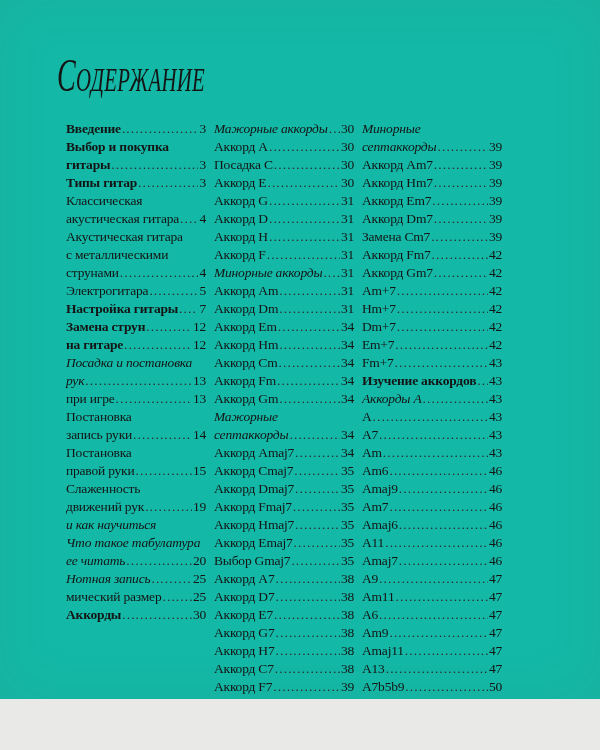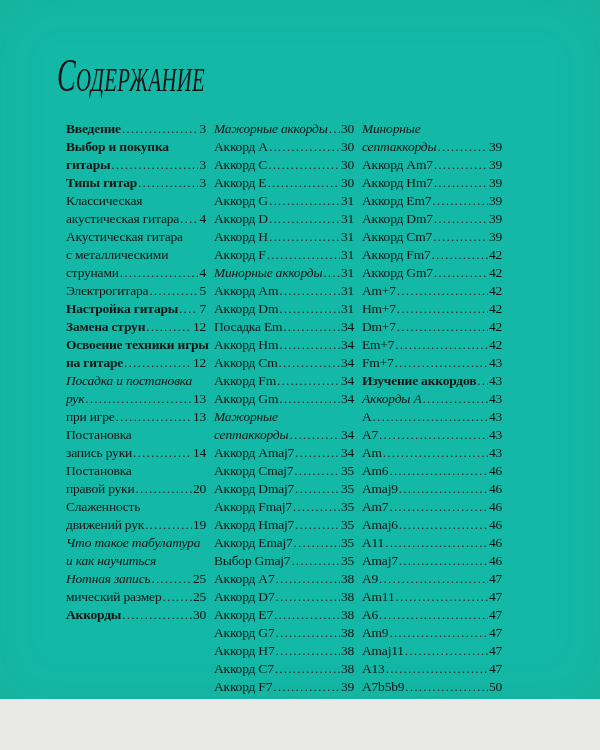--- a/index.html
+++ b/index.html
@@ -98,23 +98,20 @@
           <span class="lbl b">Настройка гитары</span>
           <span class="dots"></span>
           <span class="pg">7</span>
         </div>
         <div class="row">
           <span class="lbl b">Замена струн</span>
           <span class="dots"></span>
           <span class="pg">12</span>
         </div>
         <div class="row">
-          <span class="lbl b">Освоение техники игры</span>
-        </div>
-        <div class="row">
           <span class="lbl b">на гитаре</span>
           <span class="dots"></span>
           <span class="pg">12</span>
         </div>
         <div class="row">
           <span class="lbl i">Посадка и постановка</span>
         </div>
         <div class="row">
           <span class="lbl i">рук</span>
           <span class="dots"></span>
@@ -132,35 +129,40 @@
           <span class="lbl">запись руки</span>
           <span class="dots"></span>
           <span class="pg">14</span>
         </div>
         <div class="row">
           <span class="lbl">Постановка</span>
         </div>
         <div class="row">
           <span class="lbl">правой руки</span>
           <span class="dots"></span>
+          <span class="pg">15</span>
+        </div>
+        <div class="row">
+          <span class="lbl">Слаженность</span>
+        </div>
+        <div class="row">
+          <span class="lbl">движений рук</span>
+          <span class="dots"></span>
+          <span class="pg">19</span>
+        </div>
+        <div class="row">
+          <span class="lbl i">и как научиться</span>
+        </div>
+        <div class="row">
+          <span class="lbl i">Что такое табулатура</span>
+        </div>
+        <div class="row">
+          <span class="lbl i">ее читать</span>
+          <span class="dots"></span>
           <span class="pg">20</span>
-        </div>
-        <div class="row">
-          <span class="lbl">Слаженность</span>
-        </div>
-        <div class="row">
-          <span class="lbl">движений рук</span>
-          <span class="dots"></span>
-          <span class="pg">19</span>
-        </div>
-        <div class="row">
-          <span class="lbl i">Что такое табулатура</span>
-        </div>
-        <div class="row">
-          <span class="lbl i">и как научиться</span>
         </div>
         <div class="row">
           <span class="lbl i">Нотная запись</span>
           <span class="dots"></span>
           <span class="pg">25</span>
         </div>
         <div class="row">
           <span class="lbl">мический размер</span>
           <span class="dots"></span>
           <span class="pg">25</span>
@@ -176,21 +178,21 @@
           <span class="lbl i">Мажорные аккорды</span>
           <span class="dots"></span>
           <span class="pg">30</span>
         </div>
         <div class="row">
           <span class="lbl">Аккорд A</span>
           <span class="dots"></span>
           <span class="pg">30</span>
         </div>
         <div class="row">
-          <span class="lbl">Аккорд C</span>
+          <span class="lbl">Посадка C</span>
           <span class="dots"></span>
           <span class="pg">30</span>
         </div>
         <div class="row">
           <span class="lbl">Аккорд E</span>
           <span class="dots"></span>
           <span class="pg">30</span>
         </div>
         <div class="row">
           <span class="lbl">Аккорд G</span>
@@ -221,21 +223,21 @@
           <span class="lbl">Аккорд Am</span>
           <span class="dots"></span>
           <span class="pg">31</span>
         </div>
         <div class="row">
           <span class="lbl">Аккорд Dm</span>
           <span class="dots"></span>
           <span class="pg">31</span>
         </div>
         <div class="row">
-          <span class="lbl">Посадка Em</span>
+          <span class="lbl">Аккорд Em</span>
           <span class="dots"></span>
           <span class="pg">34</span>
         </div>
         <div class="row">
           <span class="lbl">Аккорд Hm</span>
           <span class="dots"></span>
           <span class="pg">34</span>
         </div>
         <div class="row">
           <span class="lbl">Аккорд Cm</span>
@@ -354,21 +356,21 @@
           <span class="lbl">Аккорд Em7</span>
           <span class="dots"></span>
           <span class="pg">39</span>
         </div>
         <div class="row">
           <span class="lbl">Аккорд Dm7</span>
           <span class="dots"></span>
           <span class="pg">39</span>
         </div>
         <div class="row">
-          <span class="lbl">Аккорд Cm7</span>
+          <span class="lbl">Замена Cm7</span>
           <span class="dots"></span>
           <span class="pg">39</span>
         </div>
         <div class="row">
           <span class="lbl">Аккорд Fm7</span>
           <span class="dots"></span>
           <span class="pg">42</span>
         </div>
         <div class="row">
           <span class="lbl">Аккорд Gm7</span>

